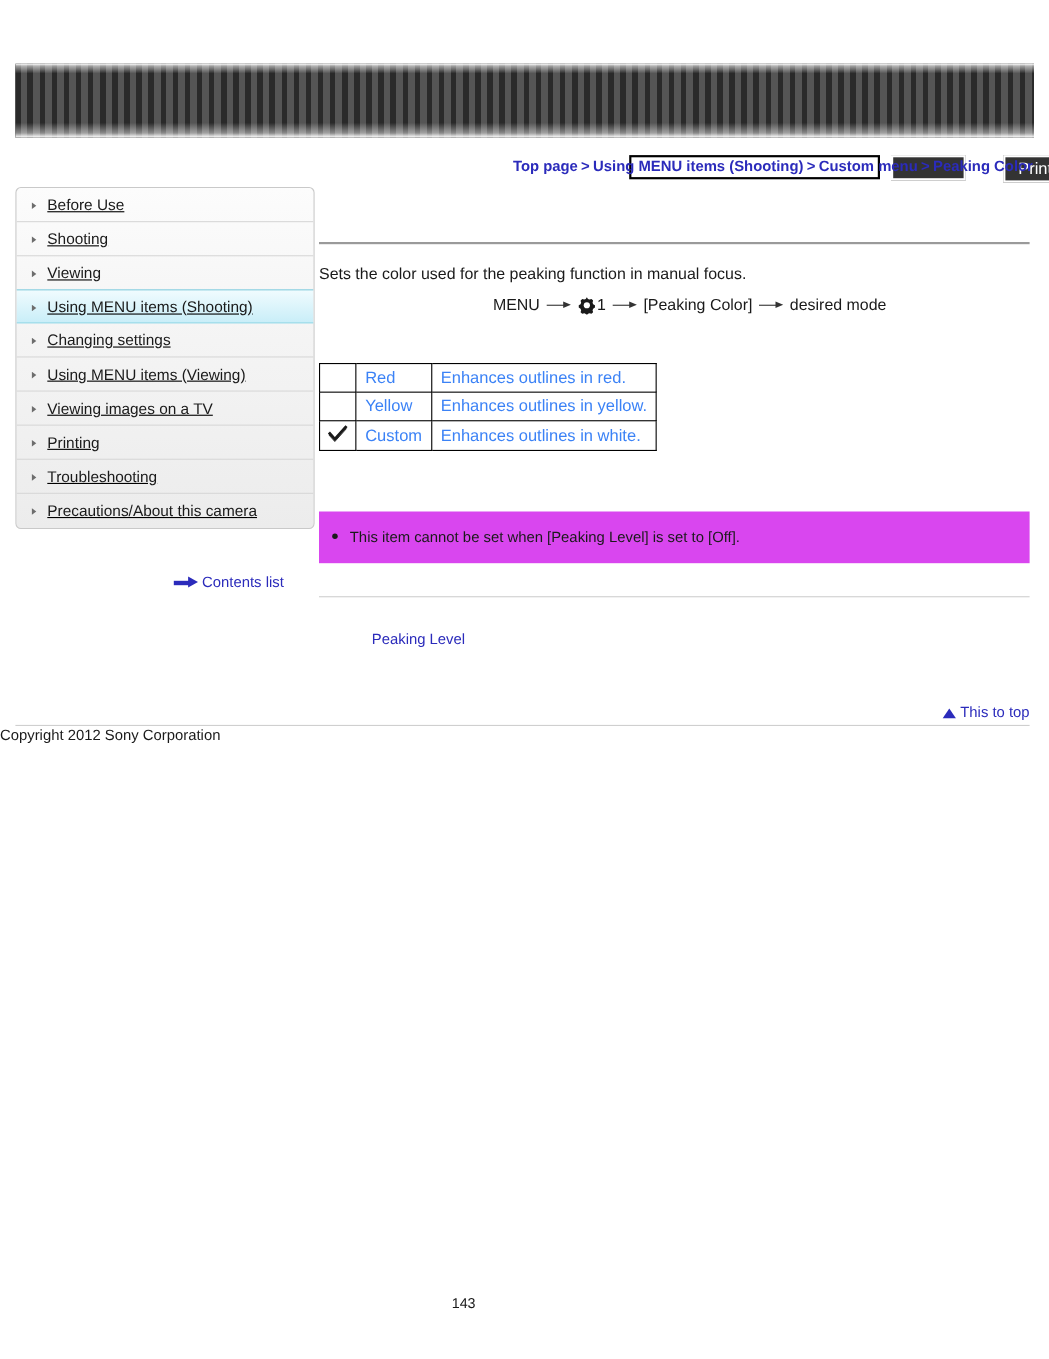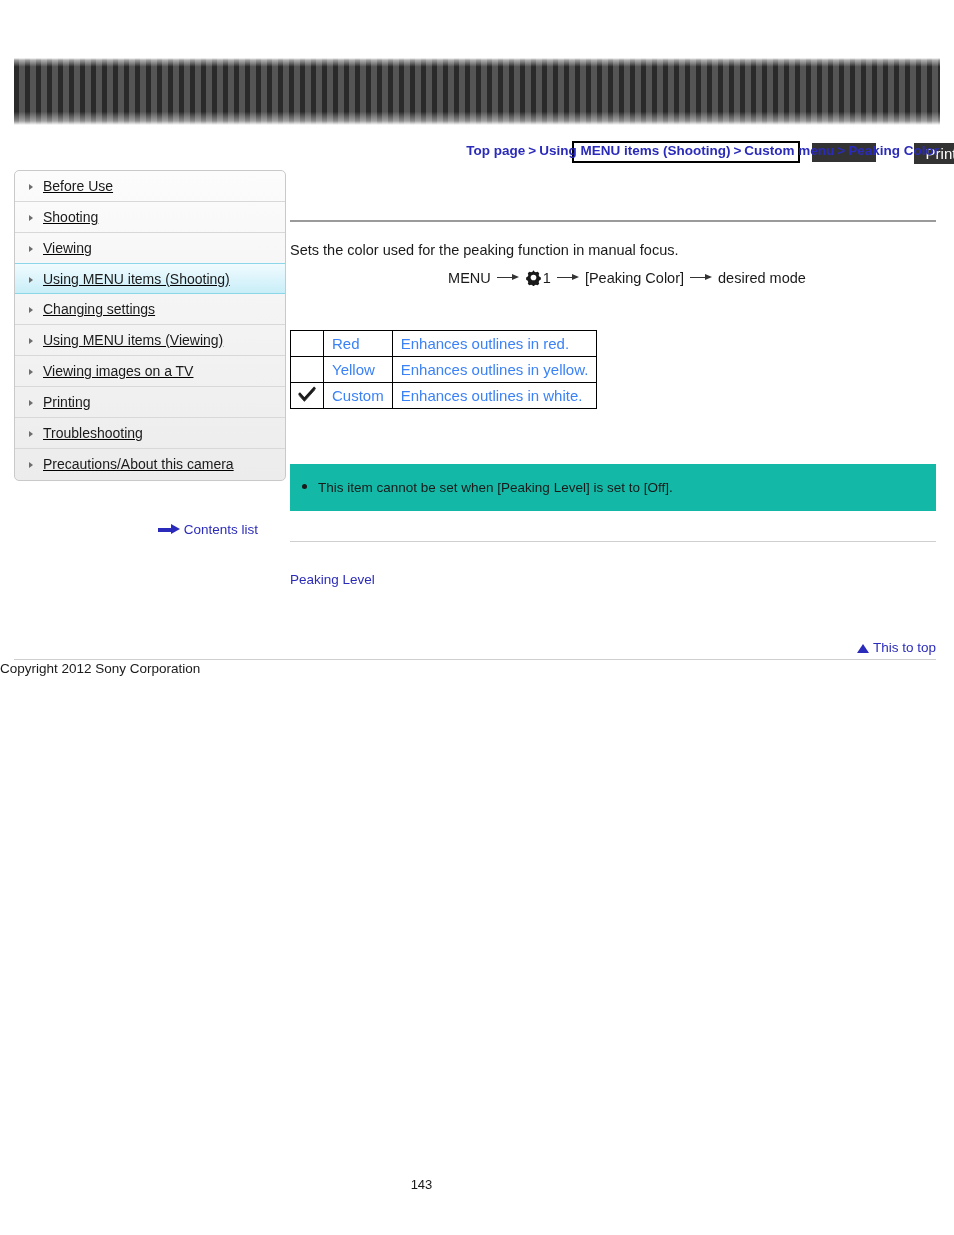--- a/index.html
+++ b/index.html
@@ -249,21 +249,21 @@
   #options-table td.name-col { white-space: nowrap; }
   #options-table td.desc-col { white-space: nowrap; }
   .check-mark {
     display: inline-block;
     line-height: 1;
   }
 
   
   #note-box {
     margin-top: 55px;
-    background: #14b8a6;
+    background: #d946ef;
     padding: 16px 0 16px 0;
   }
   #note-box .note-line {
     font-size: 13.5px;
     color: #1a1a1a;
     padding-left: 12px;
   }
   #note-box .bullet {
     display: inline-block;
     width: 5px; height: 5px;
@@ -278,20 +278,21 @@
     border-top: 1px solid #cfcfcf;
     margin-top: 30px;
   }
 
   #related-link {
     margin-top: 30px;
     font-size: 13.5px;
     color: #2b2bbb;
     cursor: pointer;
     display: inline-block;
+    margin-left: 48px;
   }
 
   #back-to-top {
     position: absolute;
     left: 290px;
     top: 640px;
     width: 646px;
     text-align: right;
     font-size: 13.5px;
     color: #2b2bbb;

